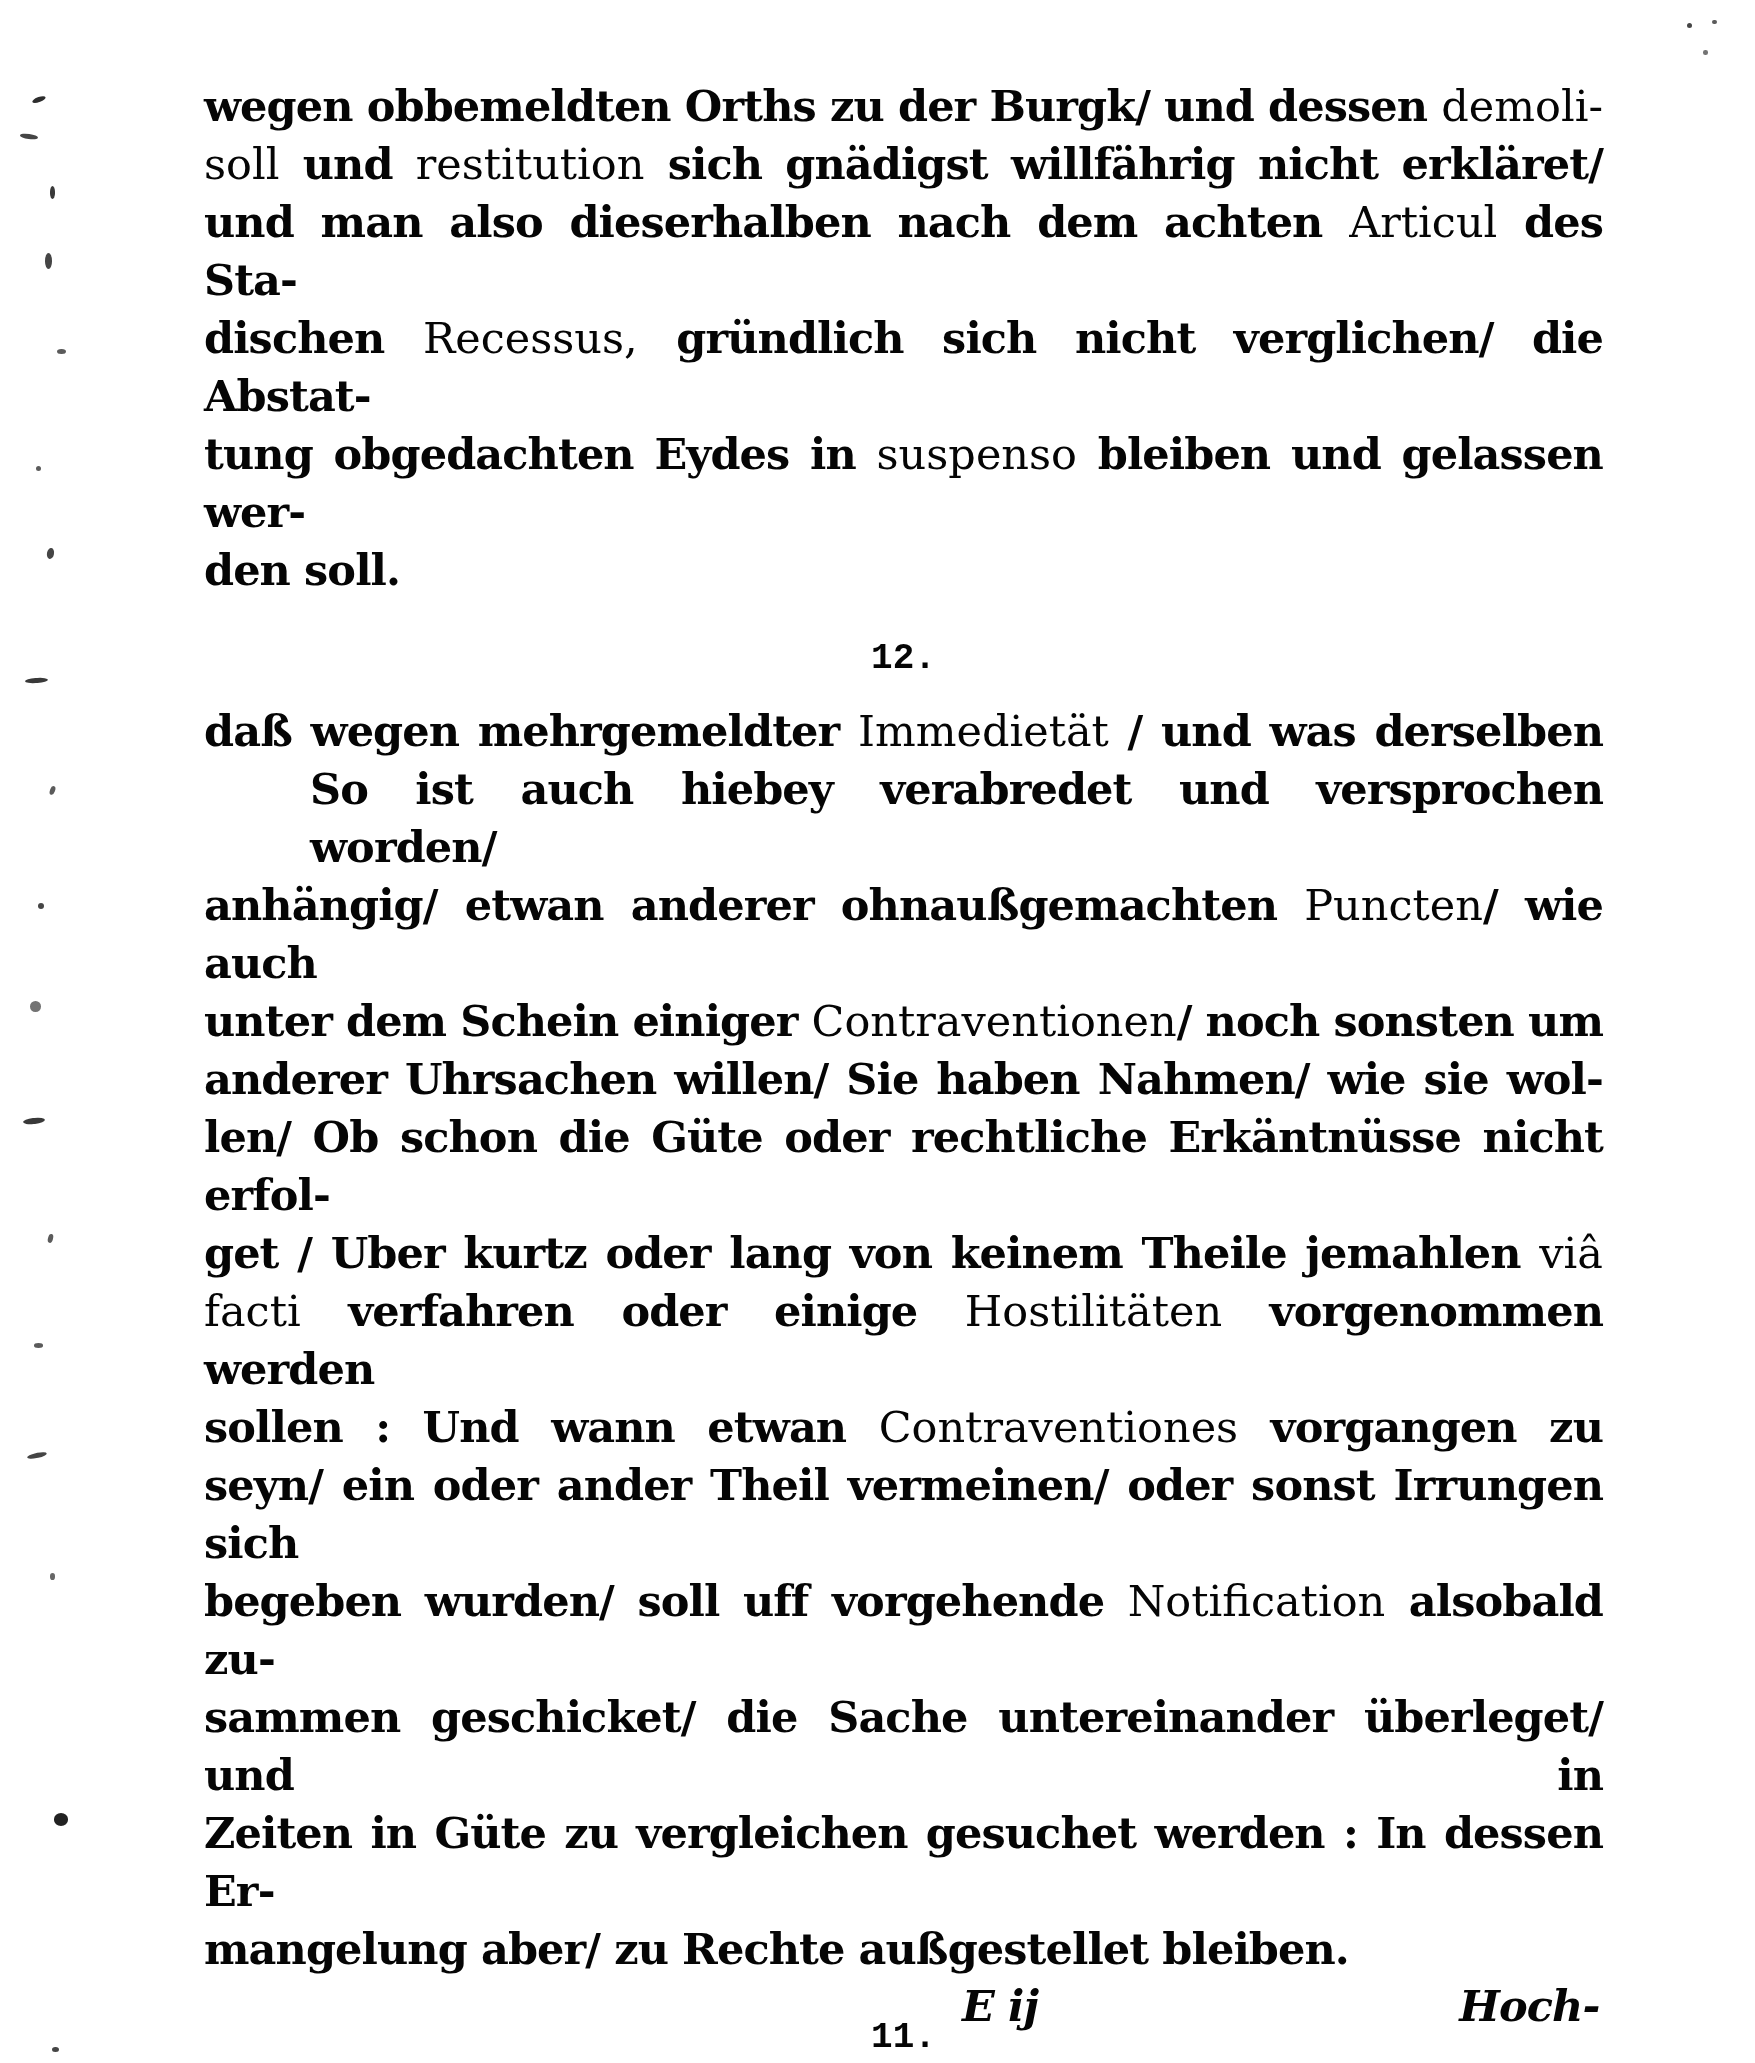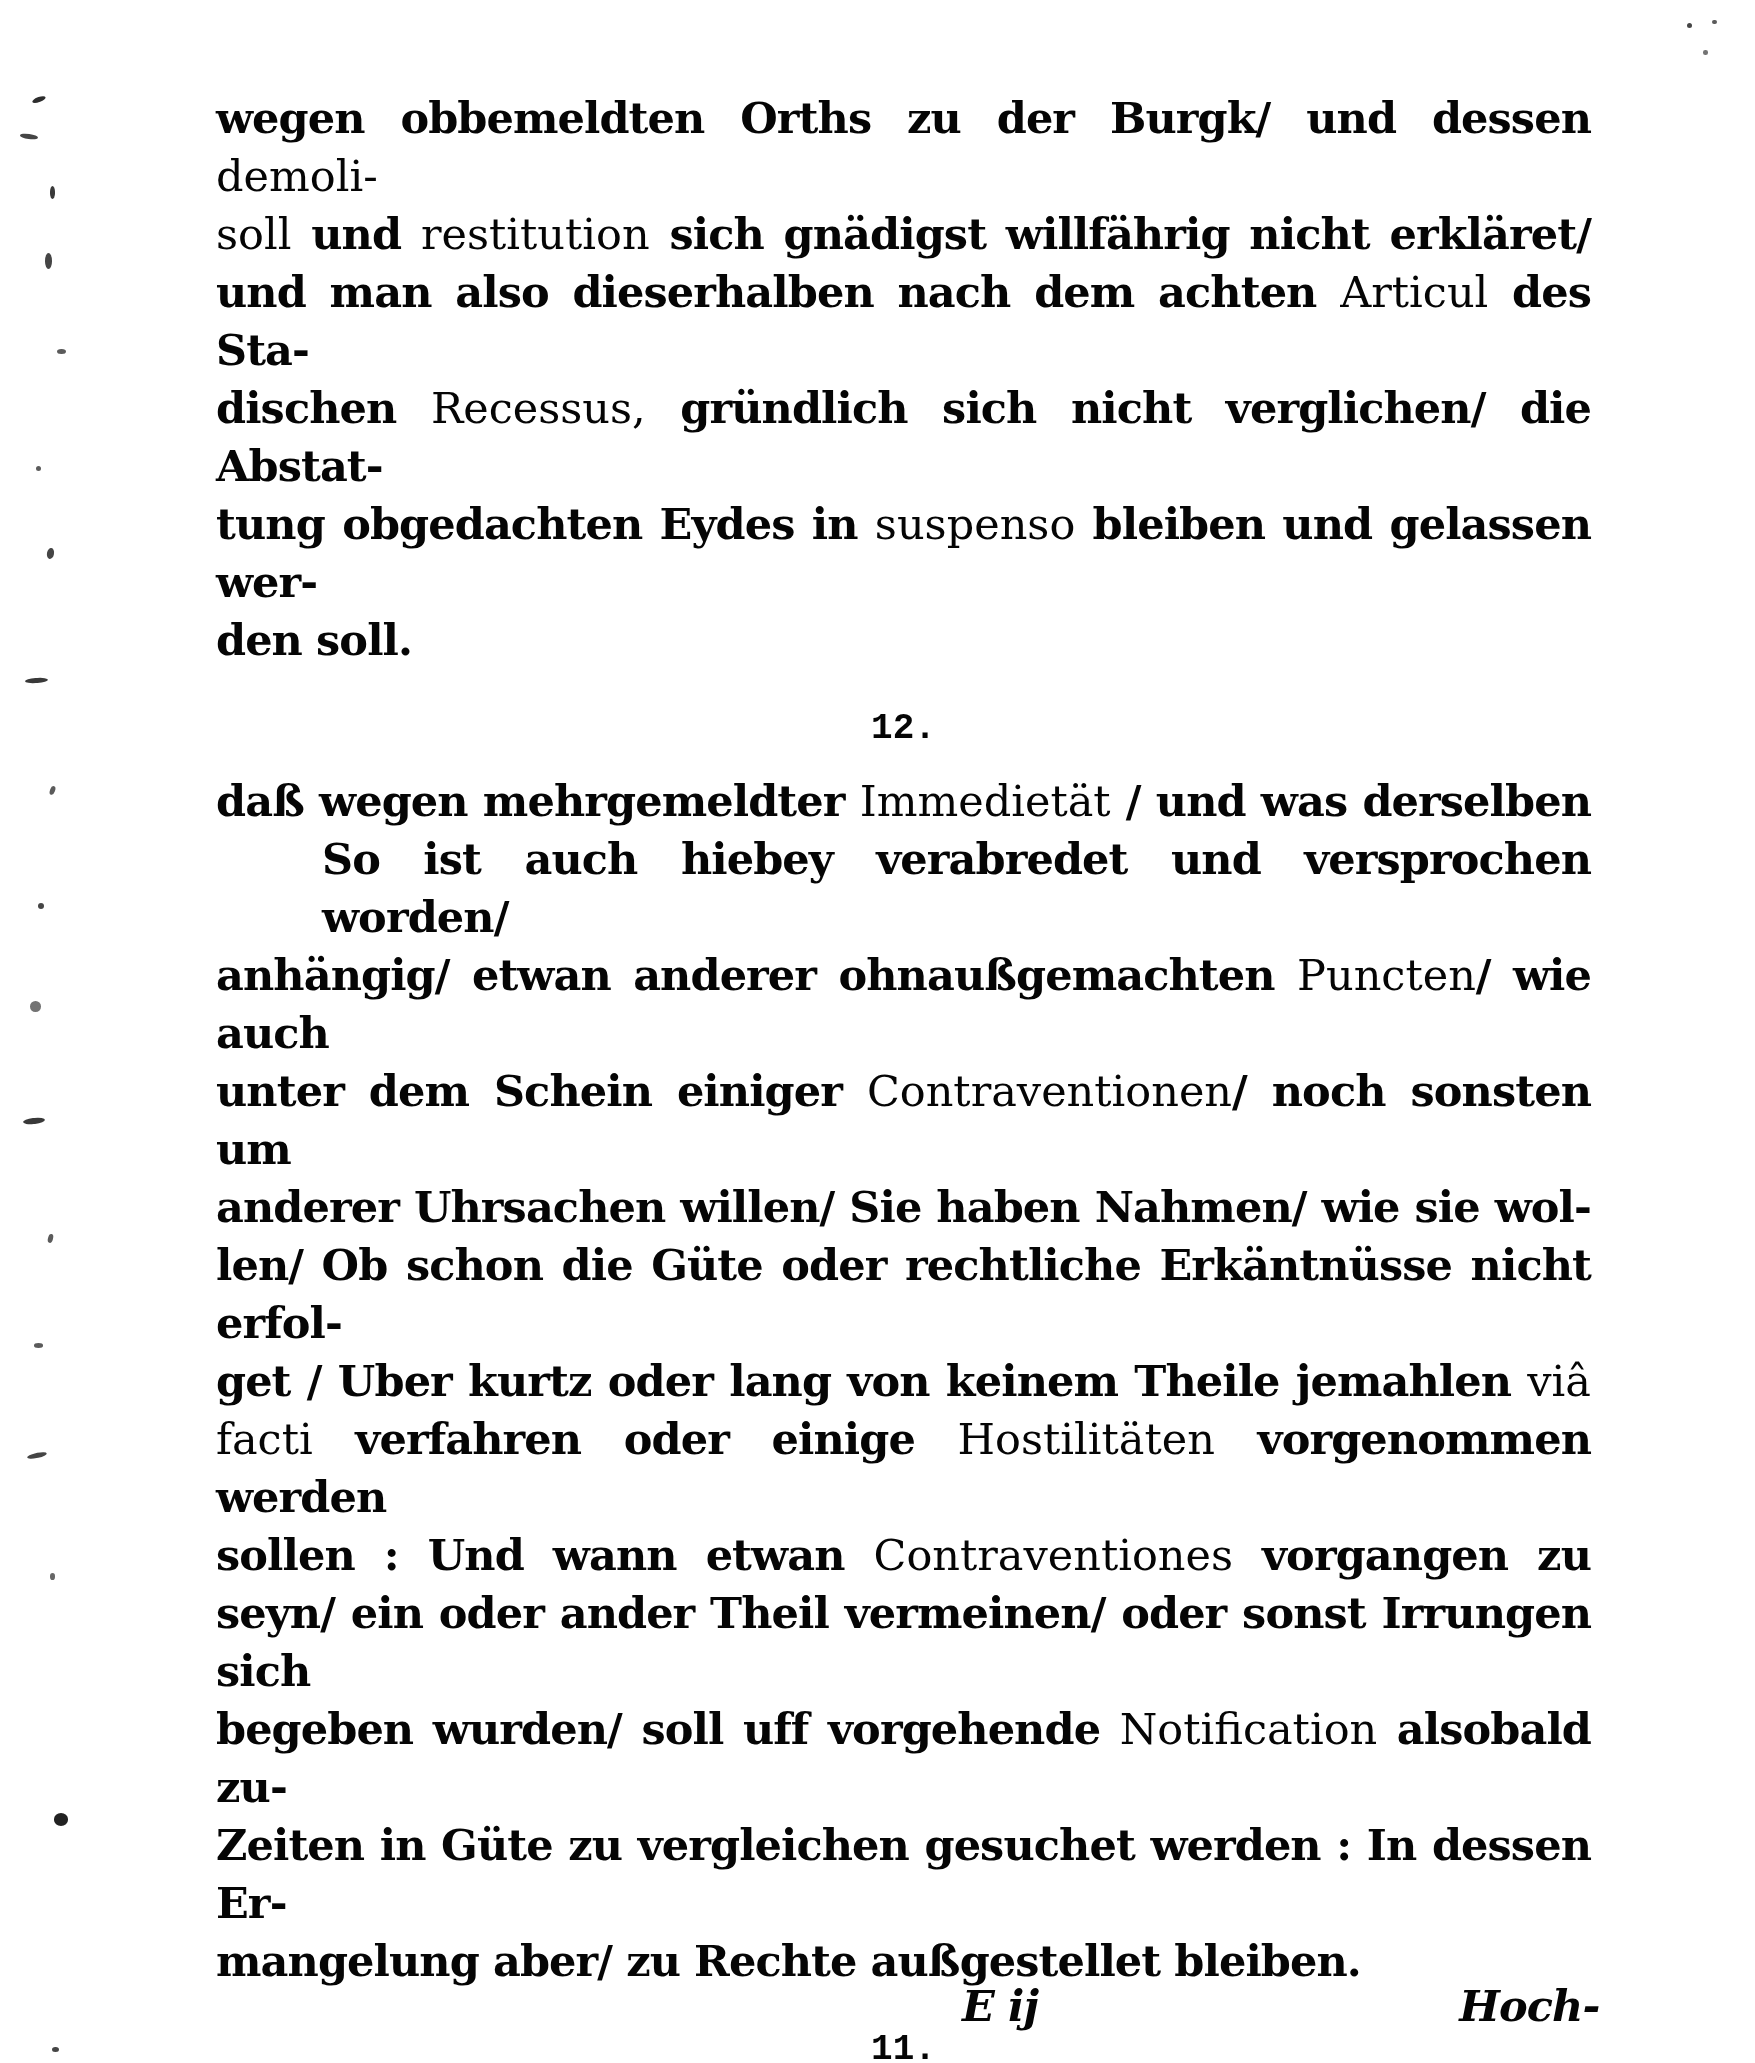--- a/index.html
+++ b/index.html
@@ -12,21 +12,21 @@
   .scan-page {
     position: absolute; inset: 0;
     background: #ffffff;
     color: #050505;
   }
   .text-flow {
     position: absolute;
     left: 204px; top: 77px;
     width: 1399px;
   }
-  .paragraph { margin: 12px; }
+  .paragraph { margin: 0; }
   .line {
     font-family: "DejaVu Serif", serif;
     font-weight: 700;
     font-size: 43px;
     line-height: 58px;
     letter-spacing: -0.9px;
     color: #050505;
   }
   .line.fill {
     text-align: justify;
@@ -82,20 +82,21 @@
         <div class="line fill indent-1"><span class="fraktur">So ist auch hiebey verabredet und versprochen worden/</span></div>
         <div class="line fill"><span class="fraktur">anhängig/ etwan anderer ohnaußgemachten </span><span class="antiqua">Puncten</span><span class="fraktur">/ wie auch</span></div>
         <div class="line fill"><span class="fraktur">unter dem Schein einiger </span><span class="antiqua">Contraventionen</span><span class="fraktur">/ noch sonsten um</span></div>
         <div class="line fill"><span class="fraktur">anderer Uhrsachen willen/ Sie haben Nahmen/ wie sie wol-</span></div>
         <div class="line fill"><span class="fraktur">len/ Ob schon die Güte oder rechtliche Erkäntnüsse nicht erfol-</span></div>
         <div class="line fill"><span class="fraktur">get / Uber kurtz oder lang von keinem Theile jemahlen </span><span class="antiqua">viâ</span></div>
         <div class="line fill"><span class="antiqua">facti</span><span class="fraktur"> verfahren oder einige </span><span class="antiqua">Hostilitäten</span><span class="fraktur"> vorgenommen werden</span></div>
         <div class="line fill"><span class="fraktur">sollen : Und wann etwan </span><span class="antiqua">Contraventiones</span><span class="fraktur"> vorgangen zu</span></div>
         <div class="line fill"><span class="fraktur">seyn/ ein oder ander Theil vermeinen/ oder sonst Irrungen sich</span></div>
         <div class="line fill"><span class="fraktur">begeben wurden/ soll uff vorgehende </span><span class="antiqua">Notification</span><span class="fraktur"> alsobald zu-</span></div>
+        <div class="line fill"><span class="fraktur">sammen geschicket/ die Sache untereinander überleget/ und in</span></div>
         <div class="line fill"><span class="fraktur">Zeiten in Güte zu vergleichen gesuchet werden :  In dessen Er-</span></div>
         <div class="line"><span class="fraktur">mangelung aber/ zu Rechte außgestellet bleiben.</span></div>
       </div>
       <div class="section-number">11.</div>
     </div>
 
   <div class="footer-row">
     <span class="signature fraktur line">E ij</span>
     <span class="catchword fraktur line">Hoch-</span>
   </div>

